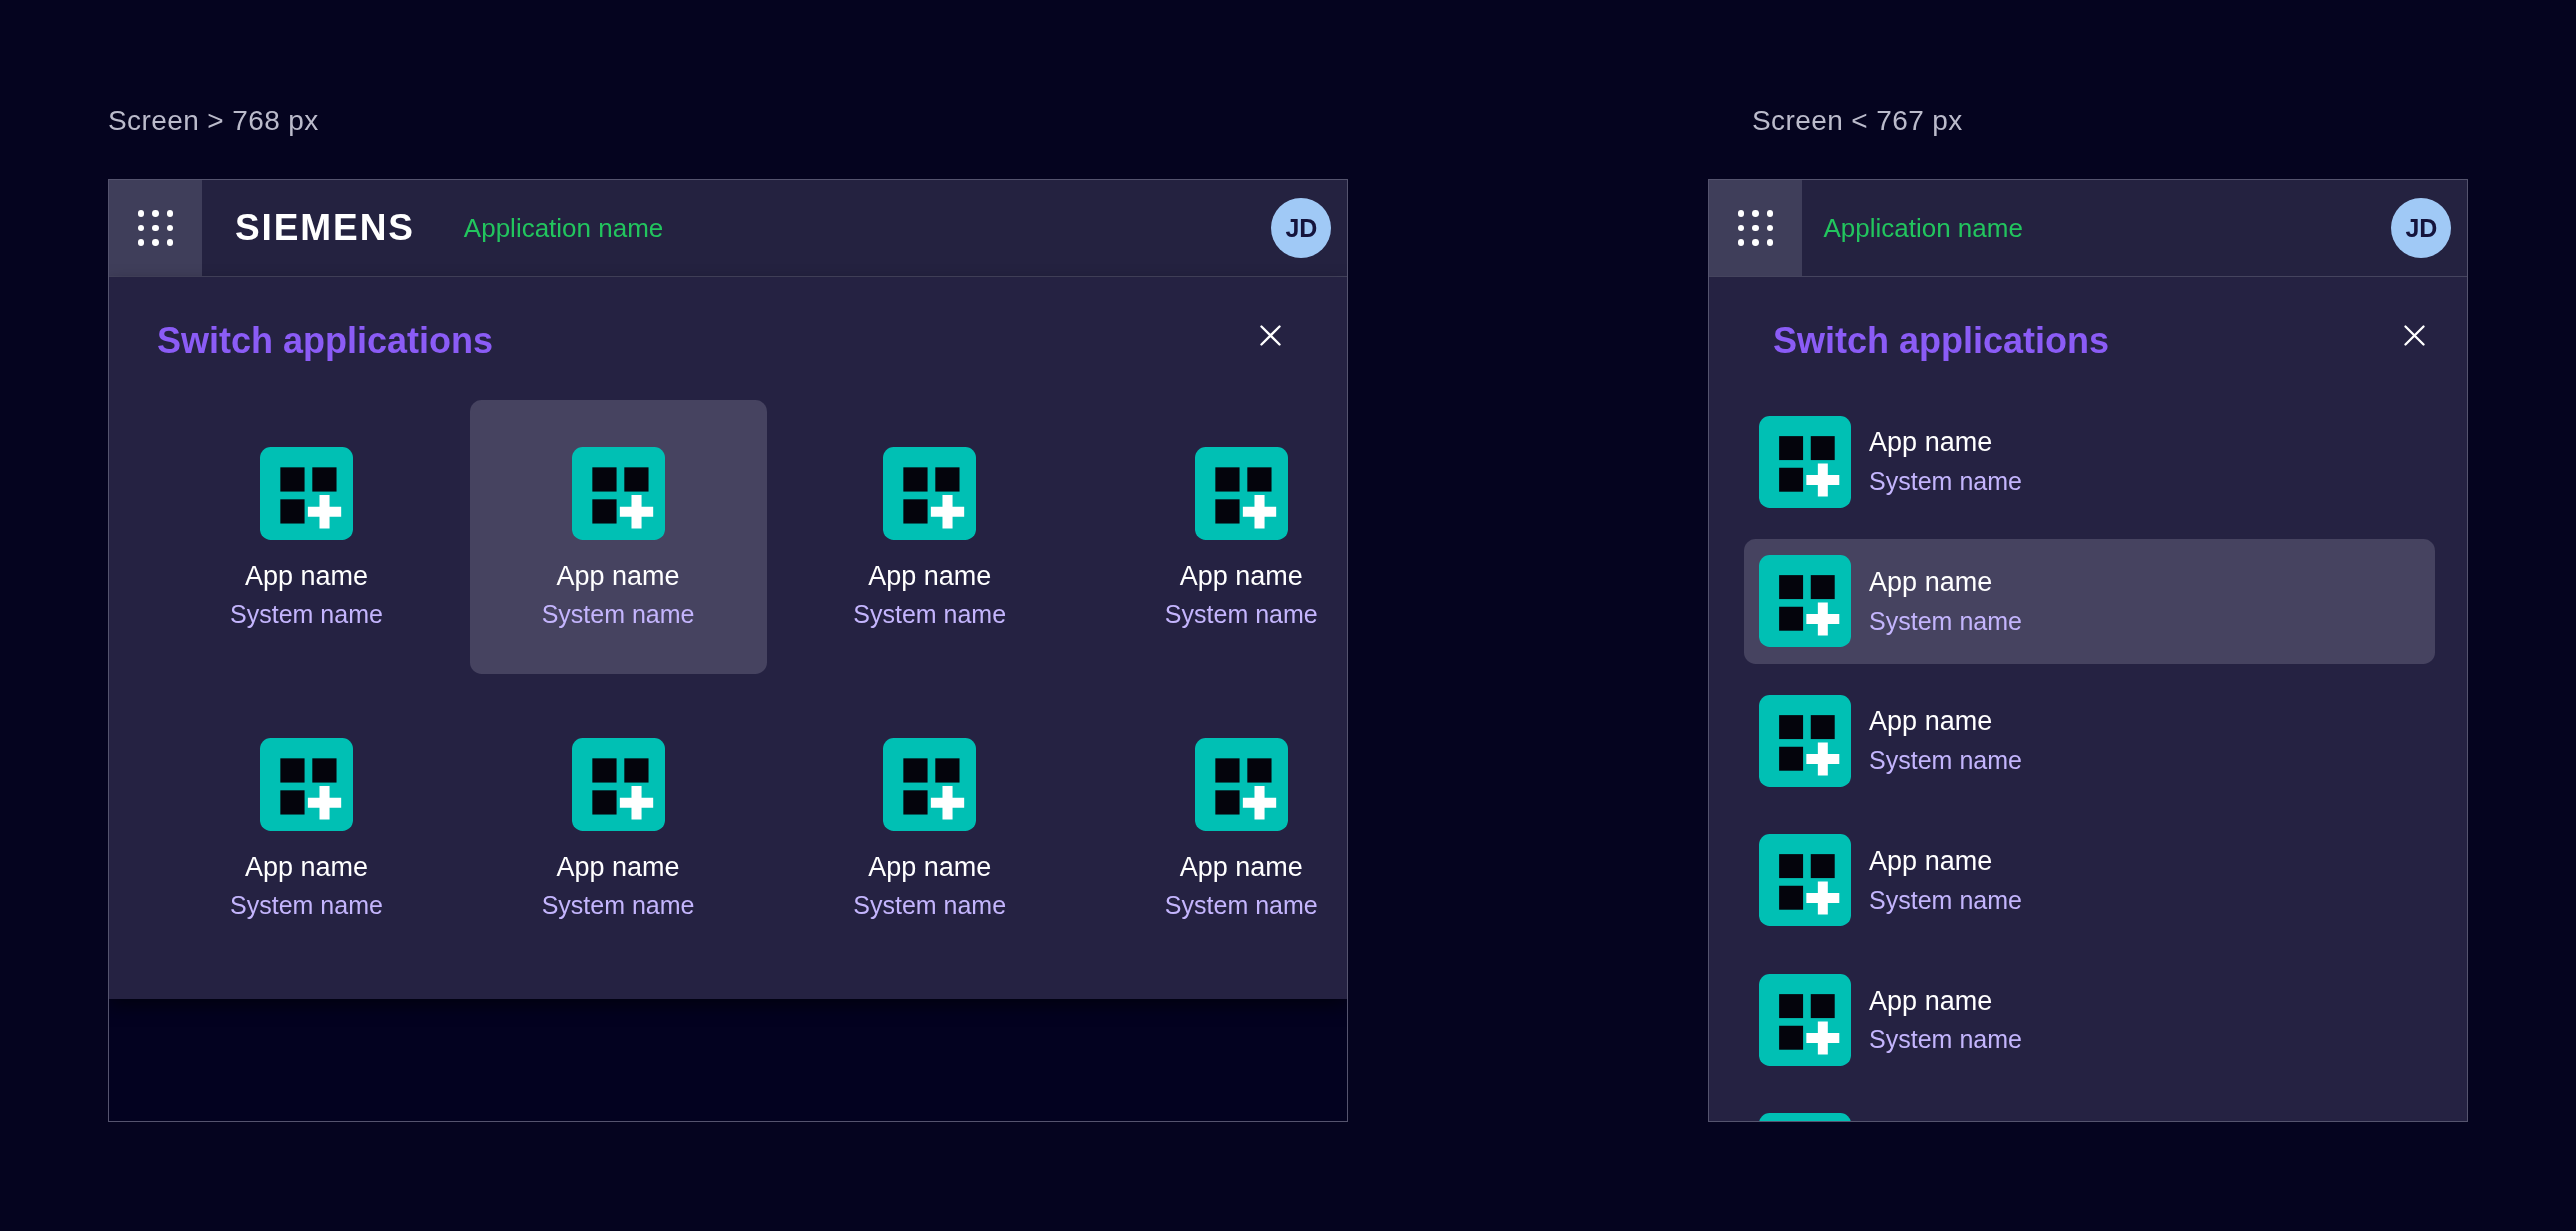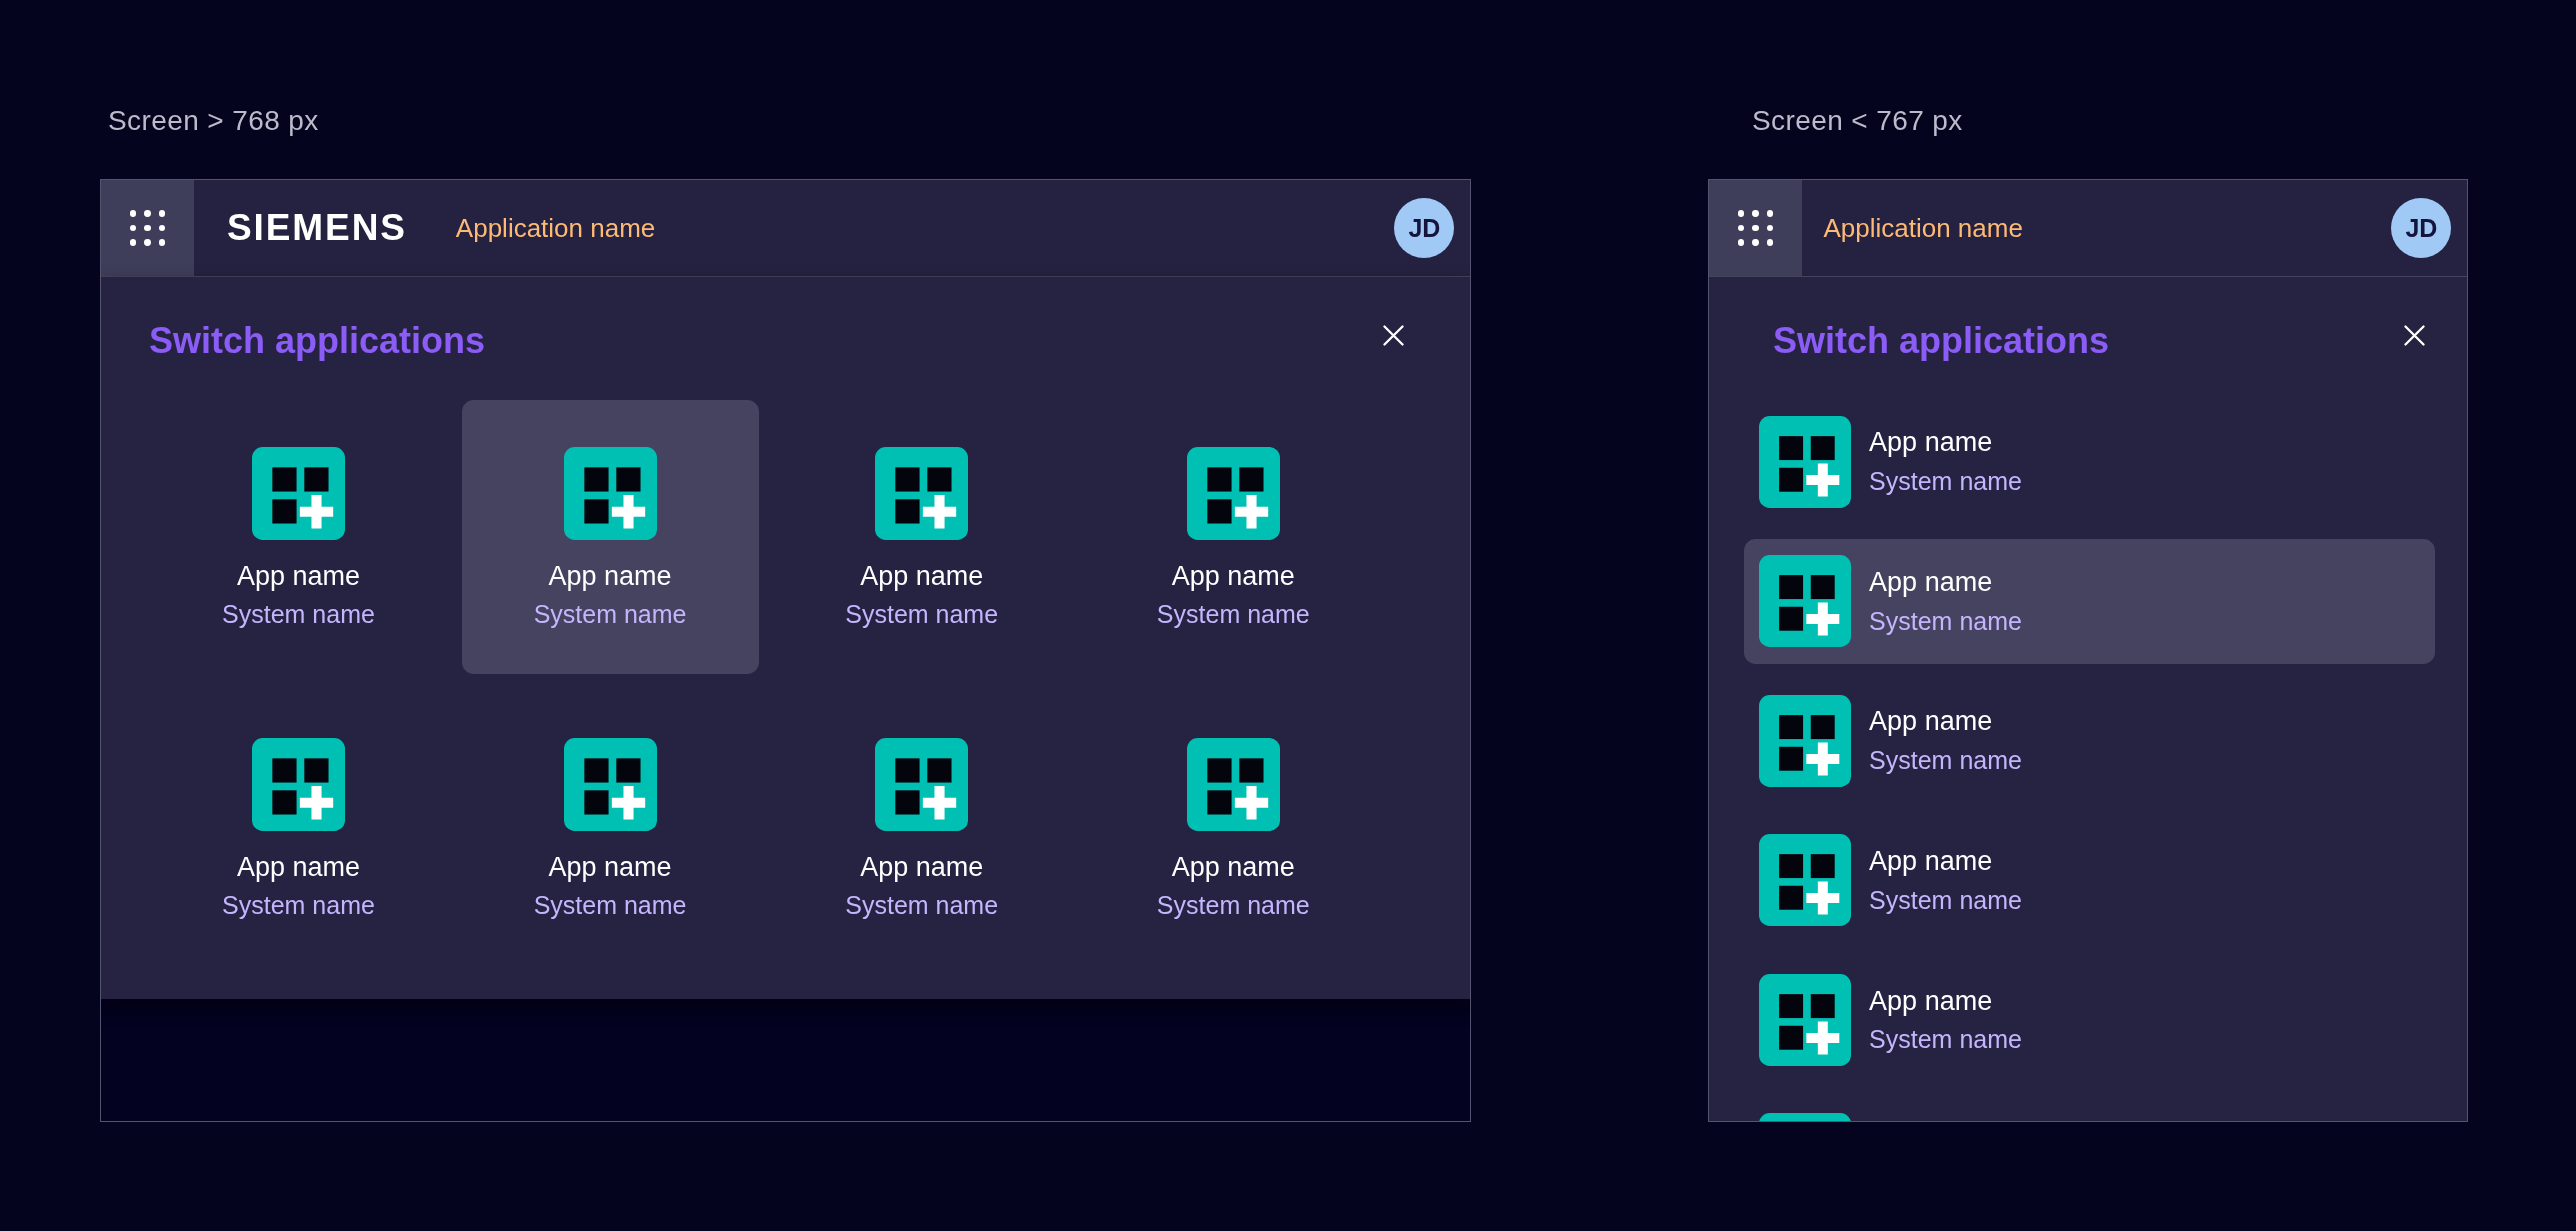--- a/index.html
+++ b/index.html
@@ -16,42 +16,42 @@
     font-size:28px; color:#BBBBCB; letter-spacing:0.4px;
   }
   .mock-desktop .mock-label { left:108px; }
   .mock-mobile  .mock-label { left:1708px;margin-left:44px; }
 
   .window {
     position:absolute; top:179px; height:943px;
     border:1.9px solid #55546E; background:#030220;
     overflow:hidden;
   }
-  .mock-desktop .window { left:100px; width:1371px; }
+  .mock-desktop .window { left:108px; width:1240px; }
   .mock-mobile  .window { left:1708px; width:760px; }
 
   
   .appbar {
     position:absolute; top:0; left:0; right:0; height:97px;
     background:var(--header_bg,#242240);
     border-bottom:1.9px solid #45445E;
     display:flex; align-items:center;
   }
   .launcher {
     width:93px; height:100%; flex:none;
     background:#3F3E5A; border:none; cursor:pointer;
     display:flex; align-items:center; justify-content:center;
   }
   .dots { display:grid; grid-template-columns:repeat(3,6.8px); gap:7.8px; }
   .dots span { width:6.8px; height:6.8px; border-radius:50%; background:#FFFFFF; }
   .logo {
     margin-left:33px; font-size:37px; font-weight:700;
     letter-spacing:1.9px; color:#FFFFFF;
   }
-  .apptitle { font-size:26px; color:#fdba74; font-weight:400; }
+  .apptitle { font-size:26px; color:#22c55e; font-weight:400; }
   .mock-desktop .apptitle { margin-left:49px; }
   .mock-mobile  .apptitle { margin-left:21.4px; }
   .avatar {
     margin-left:auto; margin-right:15.6px; flex:none;
     width:60px; height:60px; border-radius:50%;
     background:var(--avatar_bg,#A0C9F6); color:#15143C;
     display:flex; align-items:center; justify-content:center;
     font-size:25px; font-weight:700; cursor:pointer; border:none;
   }
 

